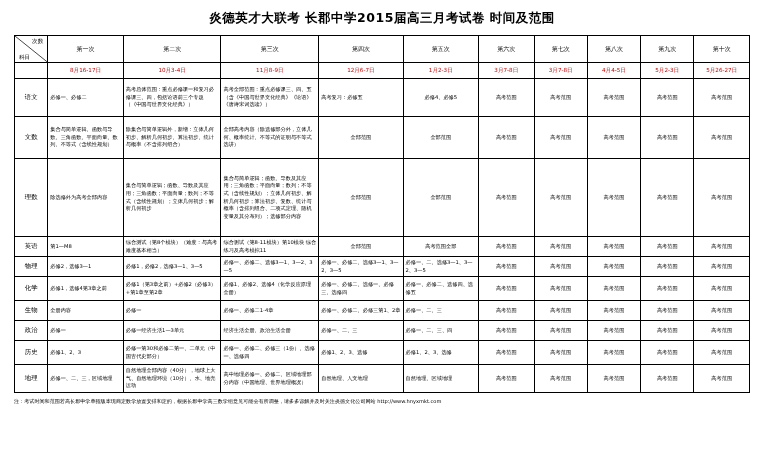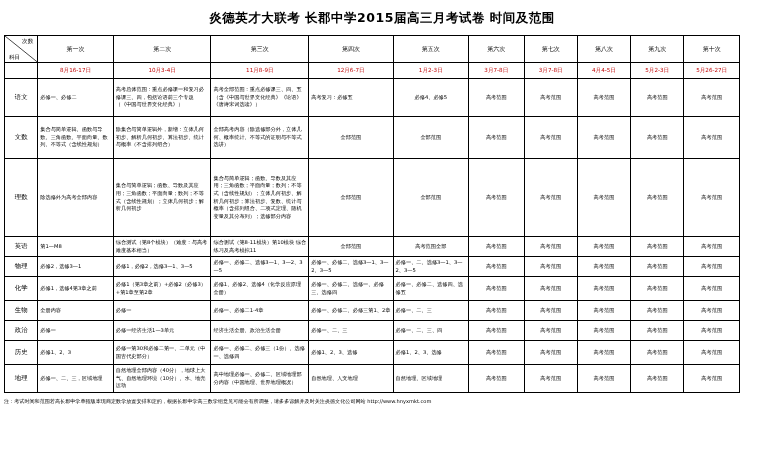--- a/index.html
+++ b/index.html
@@ -7,21 +7,21 @@
     width:764px;height:450px;
     background:#ffffff;
     font-family:"DejaVu Sans","Liberation Sans",sans-serif;
     color:#000;
     overflow:hidden;
   }
   .page{
     width:764px;height:450px;
     position:relative;
     box-sizing:border-box;
-    padding:0 4px;
+    padding:0 14px;
   }
   .doc-title{
     text-align:center;
     font-weight:bold;
     font-size:12.5px;
     letter-spacing:0.5px;
     padding:10px 0 8px 0;
   }
   table{
     border-collapse:collapse;

